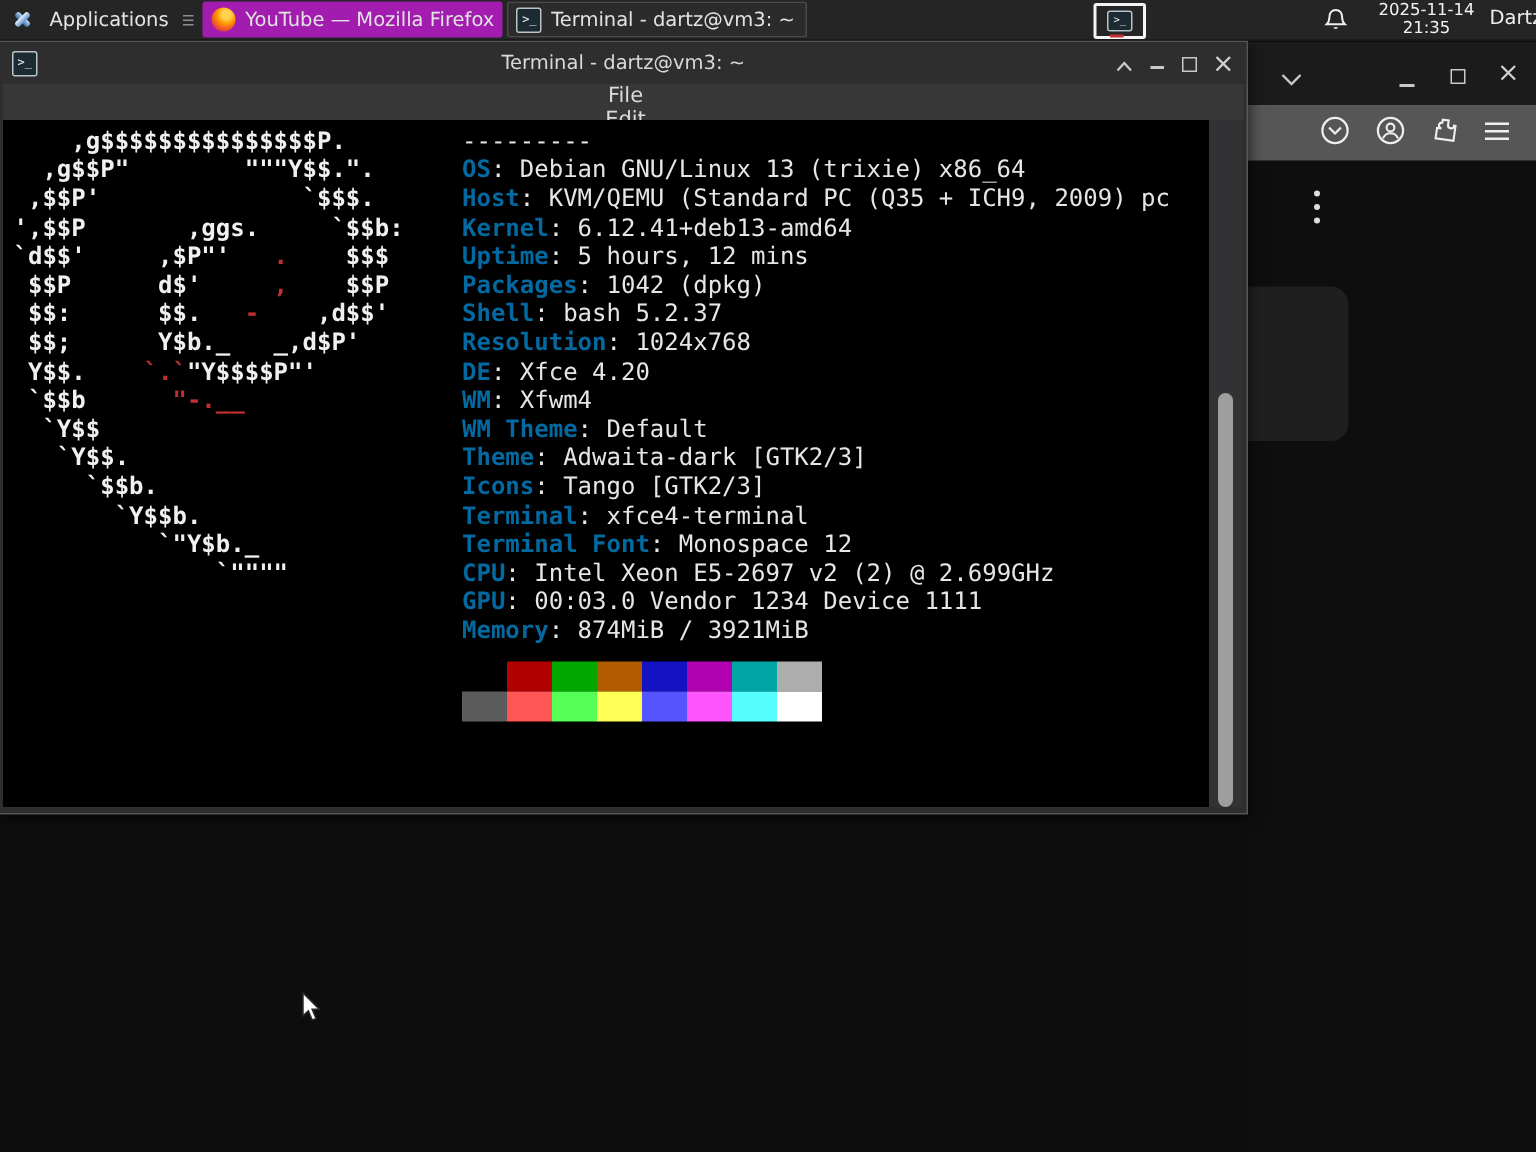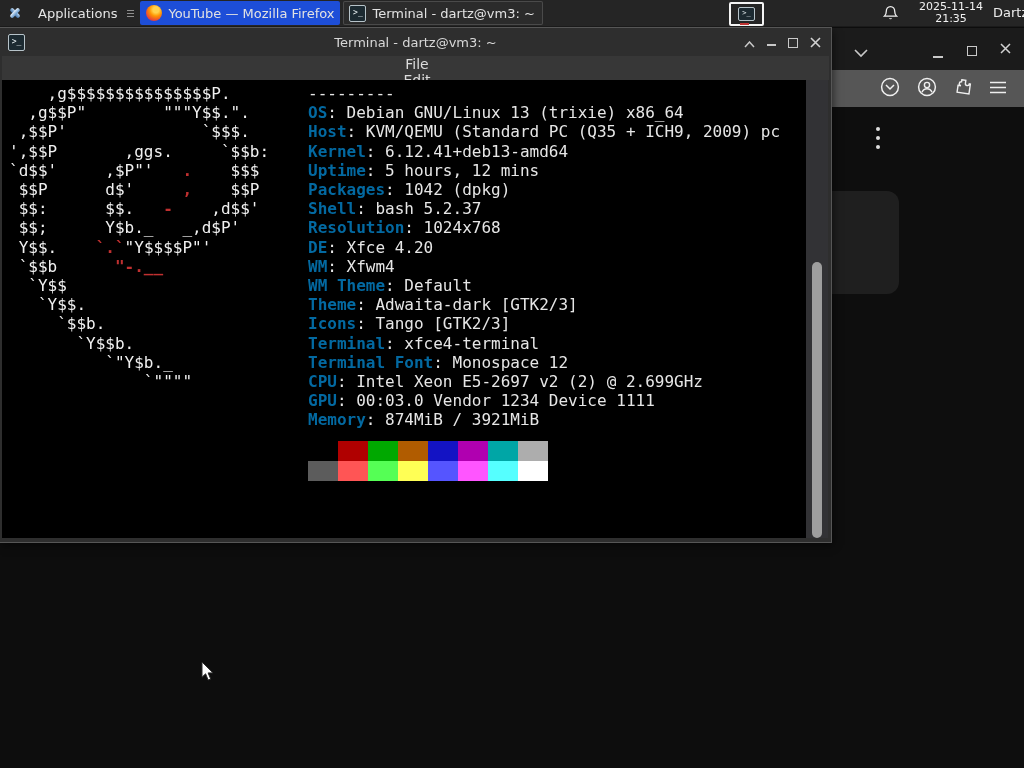--- a/index.html
+++ b/index.html
@@ -2,32 +2,32 @@
 <html><head>
 <meta charset="utf-8">
 <style>
   html,body{margin:0;padding:0;background:#000;}
   .screen{position:relative;width:1024px;height:768px;background:#0d0d0d;overflow:hidden;
           font-family:"DejaVu Sans",sans-serif;-webkit-font-smoothing:antialiased;}
 
   
   .taskbar{position:absolute;left:0;top:0;width:1024px;height:26px;background:#252525;
            display:flex;align-items:center;z-index:50;border-bottom:1px solid #1a1a1a;}
-  .app-btn{display:flex;align-items:center;gap:15px;height:26px;padding:0 7px;}
+  .app-btn{display:flex;align-items:center;gap:10px;height:26px;padding:0 7px;}
   .app-btn .label{font-size:13px;color:#e4e4e4;}
   .xfce-icon{position:relative;width:16px;height:16px;}
   .xfce-icon i{position:absolute;left:2px;top:6px;width:12px;height:4px;border-radius:2px;
                background:linear-gradient(#bcd8f2,#3c6ea5);}
   .xfce-icon i:nth-child(1){transform:rotate(45deg);}
   .xfce-icon i:nth-child(2){transform:rotate(-45deg);background:linear-gradient(#eaf4fd,#5d93c9);}
   .handle{display:flex;flex-direction:column;gap:2px;margin:0 3px;}
   .handle i{width:7px;height:1px;background:#8f8f8f;}
   .task-btn{display:flex;align-items:center;gap:6px;height:24px;width:188px;padding:0 6px;
             margin-left:3px;font-size:13px;color:#e2e2e2;white-space:nowrap;overflow:hidden;border-radius:2px;}
-  .task-btn.active{background:#1d4ed8;}
+  .task-btn.active{background:#a21caf;}
   .task-btn.inactive{background:#2b2b2b;box-shadow:inset 0 0 0 1px #4a4a4a;}
   .ff-ball{width:16px;height:16px;border-radius:50%;flex:0 0 16px;
            background:radial-gradient(circle at 62% 30%,#ffd24d 0 20%,#ff9500 42%,#e8443a 72%,#a62a63 100%);}
   .term-ico{width:15px;height:15px;flex:0 0 15px;background:#1c2a31;border:1px solid #b7c3c9;border-radius:2px;
             color:#e8f0f2;font-family:"DejaVu Sans Mono",monospace;font-size:8px;line-height:13px;text-align:center;}
   .pager{position:absolute;left:729px;top:2px;width:31px;height:20px;border:2px solid #f4f4f4;
          border-radius:2px;display:flex;align-items:center;justify-content:center;}
   .pager .term-ico{width:13px;height:12px;font-size:7px;line-height:10px;}
   .pager .reddot{position:absolute;left:9px;bottom:-1px;width:9px;height:2px;background:#c23434;}
   .bell{position:absolute;left:883px;top:5px;}
@@ -59,21 +59,21 @@
               justify-content:center;font-size:13px;color:#d8d8d8;}
   .term-controls{position:absolute;right:10px;top:0;height:28px;display:flex;gap:12px;align-items:center;z-index:2;}
   .term-menubar{position:absolute;left:2px;top:28px;width:827px;height:24px;background:#373737;
                 display:flex;align-items:center;padding-left:3px;box-sizing:border-box;flex-direction:column;}
   .menu-item{padding:0 11px;font-size:14px;color:#dcdcdc;}
   .term-content{position:absolute;left:2px;top:52px;width:804px;height:458px;background:#000;
                 font-family:"DejaVu Sans Mono",monospace;font-size:16px;line-height:19.2px;color:#e6e6e6;overflow:hidden;}
   .scrollbar{position:absolute;right:3px;top:52px;width:22px;height:458px;background:#323235;}
   .scroll-thumb{position:absolute;left:6px;top:182px;width:10px;height:276px;background:#9e9e9e;border-radius:5px;}
   .ascii{position:absolute;left:7px;top:4px;white-space:pre;}
-  .art-w{color:#f0f0f0;font-weight:normal;}
+  .art-w{color:#f0f0f0;font-weight:bold;}
   .art-r{color:#c03030;font-weight:bold;}
   .info{position:absolute;left:306px;top:4px;white-space:pre;}
   .info .lbl{color:#0369a1;font-weight:bold;}
   .palette{position:absolute;left:306px;top:361px;}
   .prow{display:flex;}
   .pcell{width:30px;height:20px;}
   .prompt{position:absolute;left:7px;top:440px;white-space:pre;}
 
   
   .bar{display:inline-block;background:#c9c9c9;}

